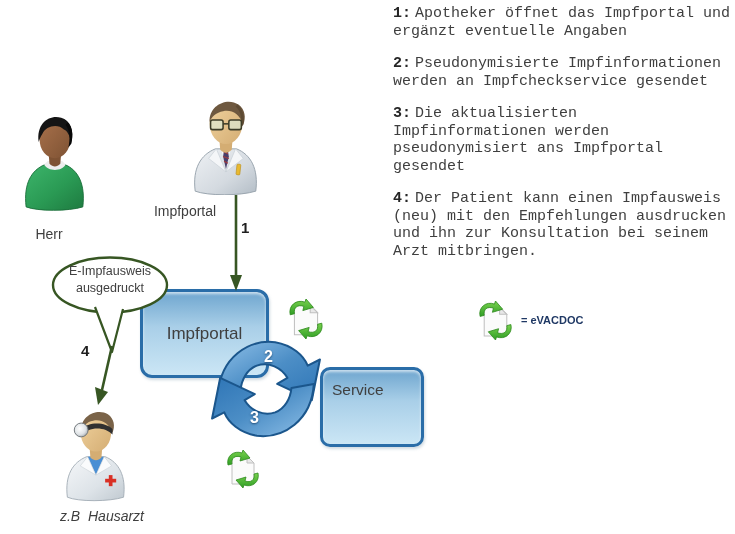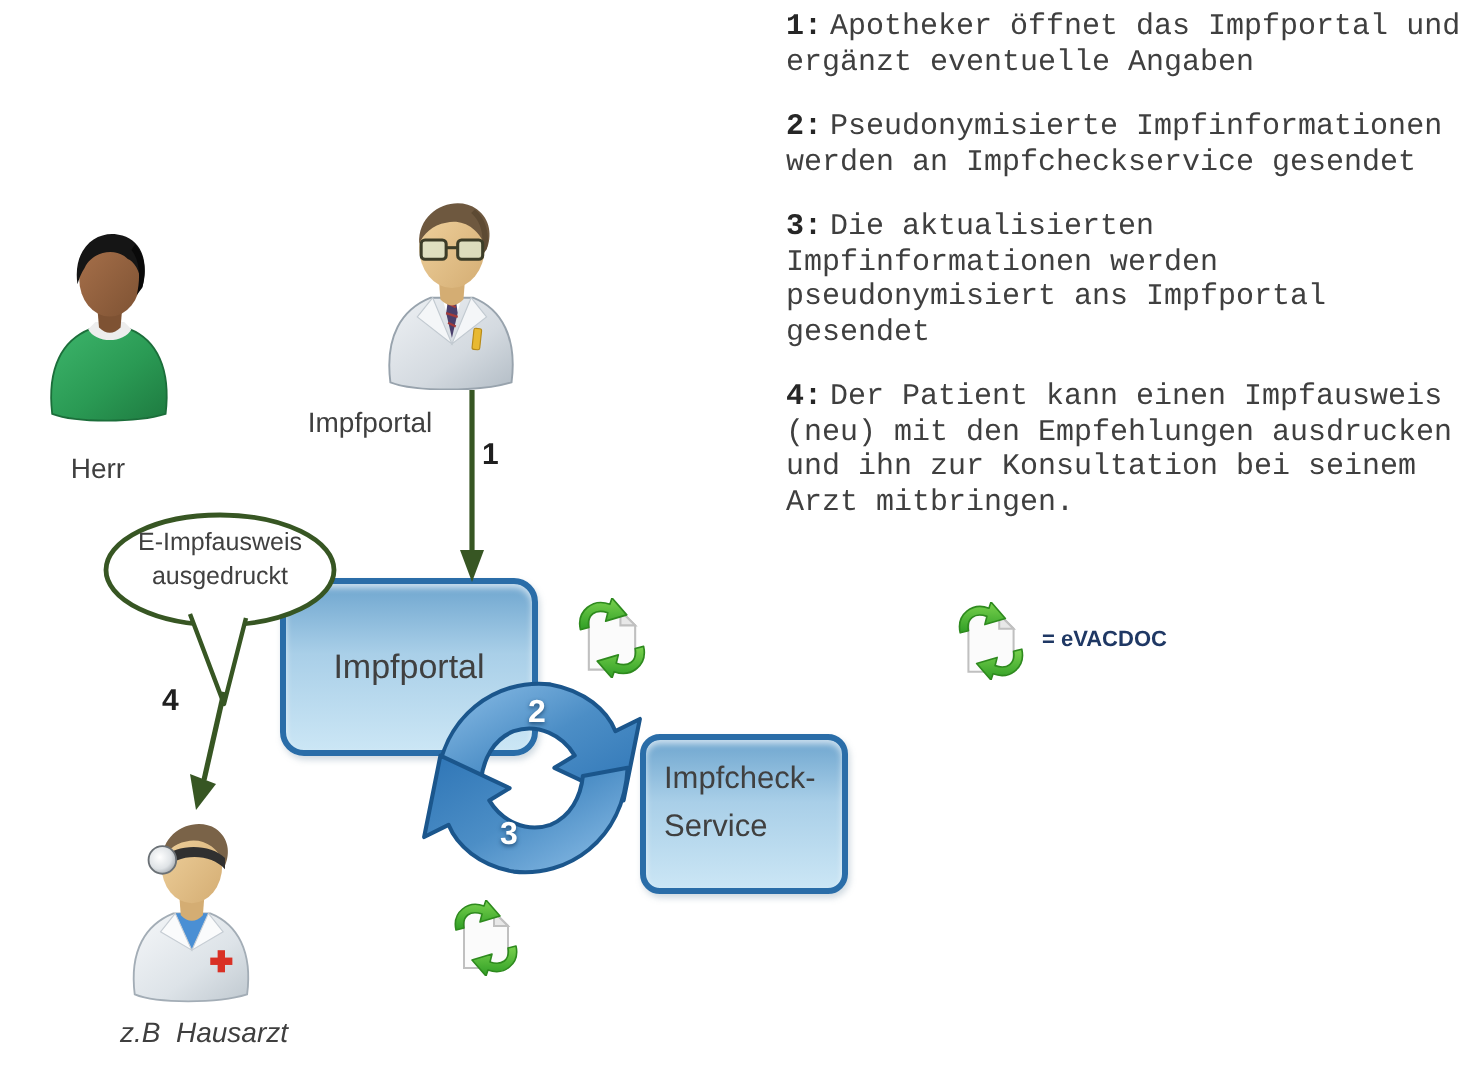--- a/index.html
+++ b/index.html
@@ -129,21 +129,20 @@
   <path d="M23,26 C31,18 49,18 57,26 L57,32 C49,23 31,23 23,33 Z" fill="#303030"></path>
   <circle cx="23" cy="27" r="7.5" fill="url(#gMirror)" stroke="#6a7075" stroke-width="1"></circle>
 </svg>
 <div class="abs actor-label pre" style="left:53px;top:506px;width:98px;">z.B  Hausarzt</div>
 
 <div class="abs node node-portal">
   <span>Impfportal</span>
 </div>
 
 <div class="abs node node-service">
-  <div>Impfcheck-</div>
   <div>Service</div>
 </div>
 
 <svg class="abs" style="left:210px;top:331px;" width="112" height="116" viewBox="0 0 110 114">
   <defs>
     <linearGradient id="gSwirl" x1="0" y1="0" x2="1" y2="1">
       <stop offset="0" stop-color="#8fc0e8"></stop>
         <stop offset="0.5" stop-color="#4c8ec6"></stop>
         <stop offset="1" stop-color="#2e75b6"></stop>
     </linearGradient>

